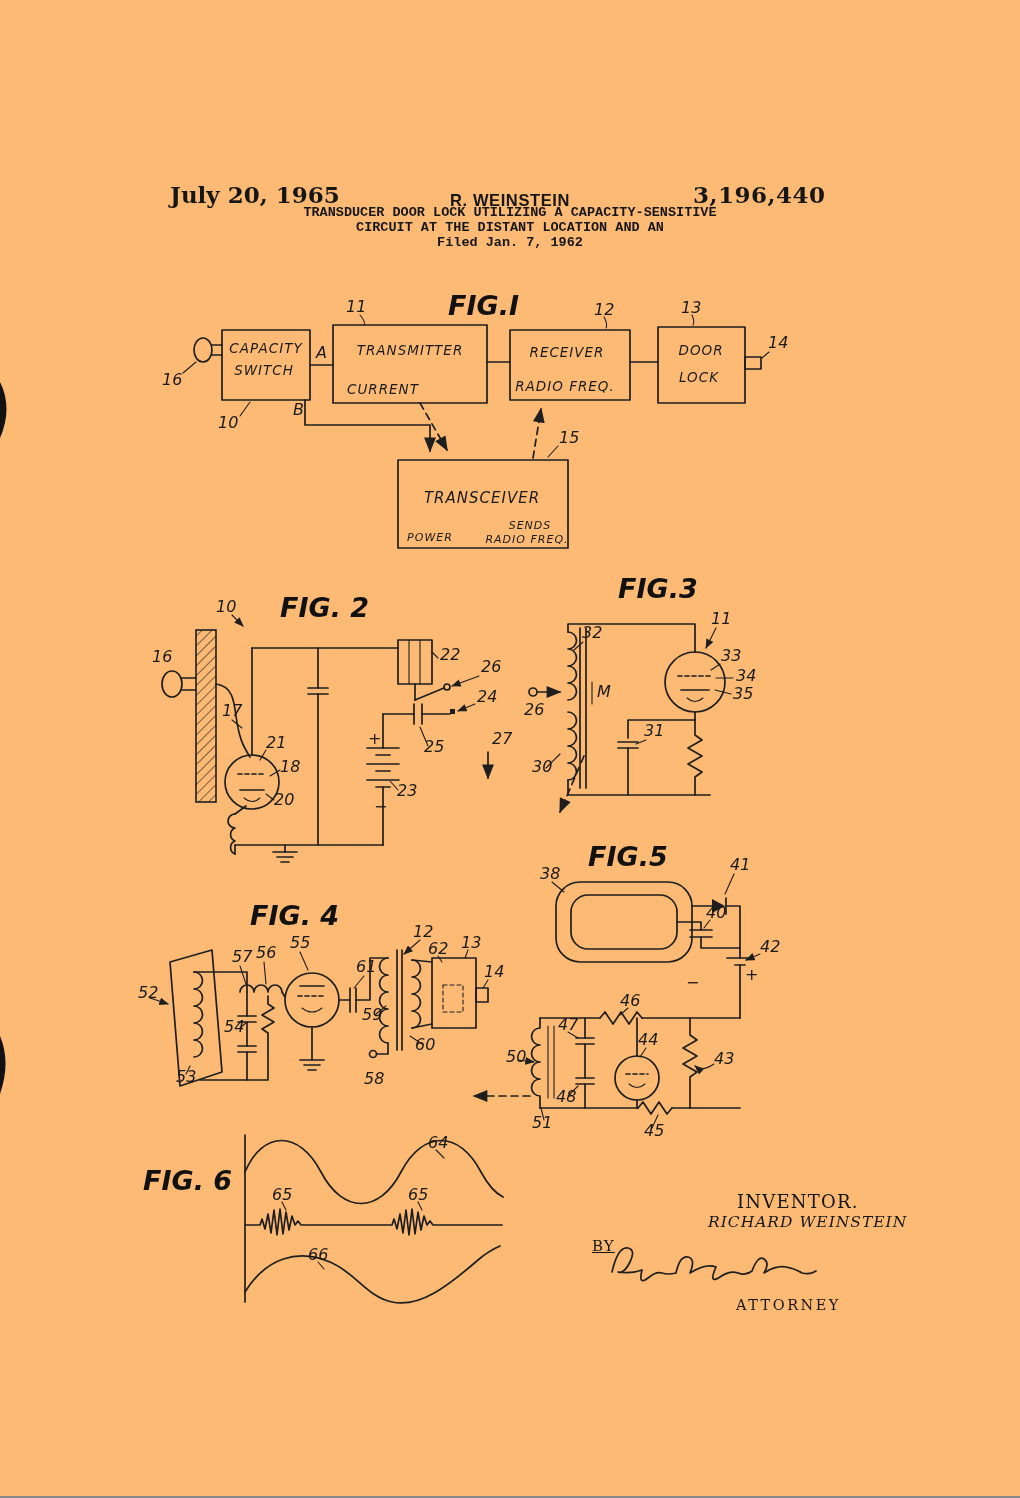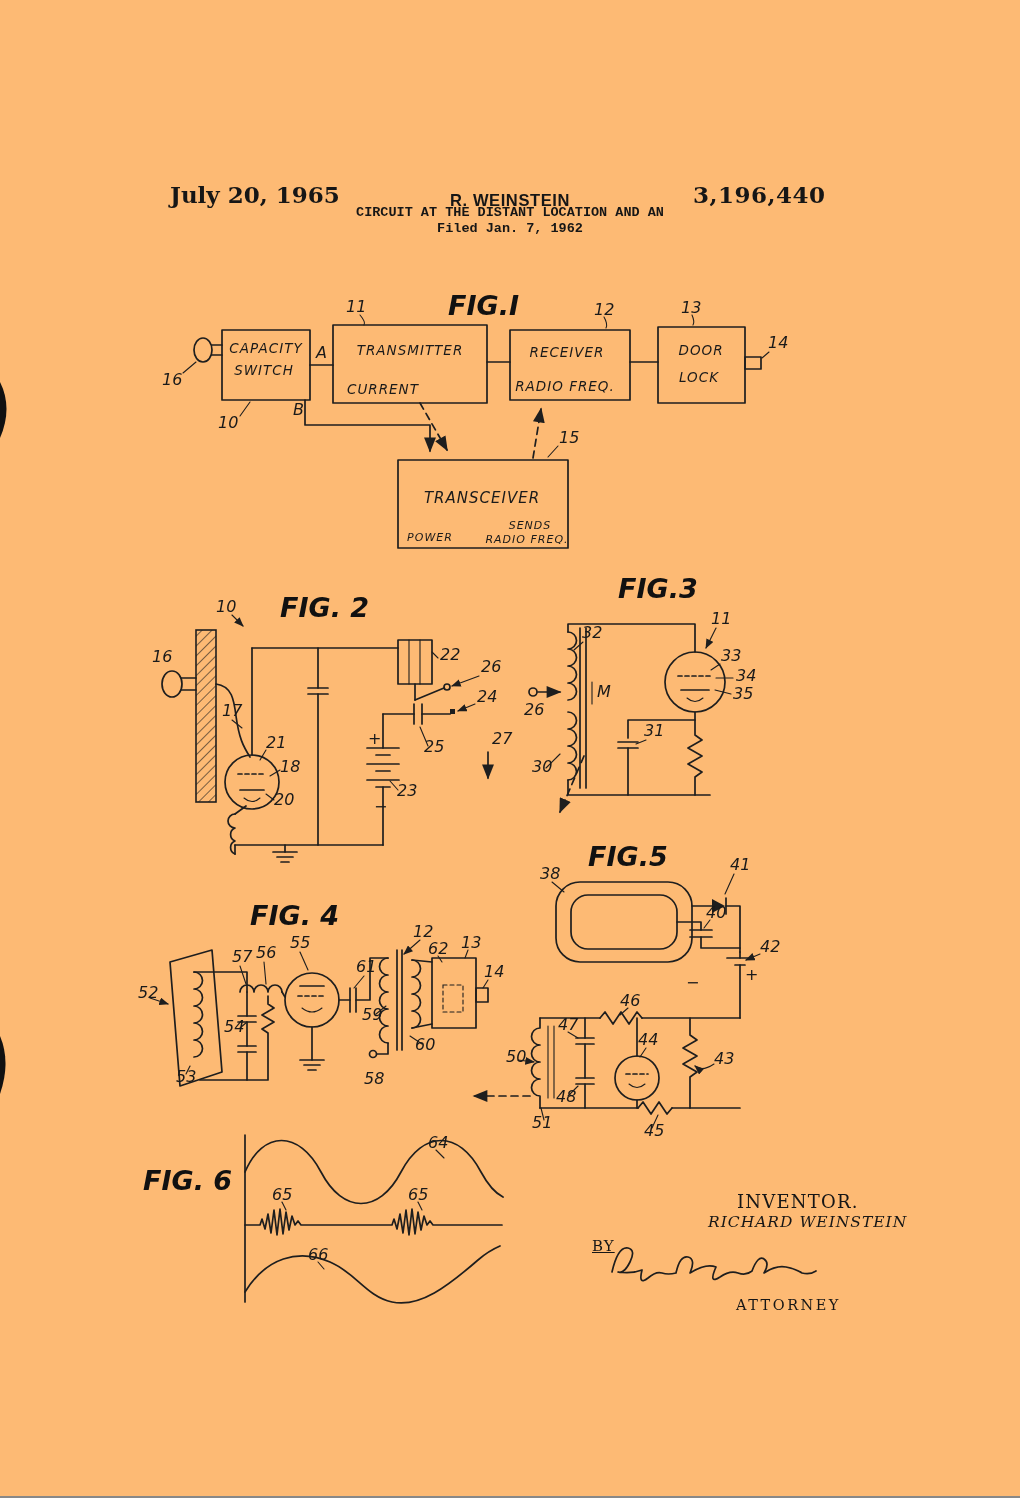--- a/index.html
+++ b/index.html
@@ -34,20 +34,21 @@
 </head>
 <body>
 
 <div class="page">
 
   <span class="abs date">July 20, 1965</span>
   <span class="abs invhdr">R. WEINSTEIN</span>
   <span class="abs patnum">3,196,440</span>
 
   <div class="abs titleblock">
+    <div>TRANSDUCER DOOR LOCK UTILIZING A CAPACITY-SENSITIVE</div>
     <div>CIRCUIT AT THE DISTANT LOCATION AND AN</div>
     <div class="filed">Filed Jan. 7, 1962</div>
   </div>
 
   <svg class="sheet" width="1020" height="1498" viewBox="0 0 1020 1498">
     <defs>
       <marker id="arr" viewBox="0 0 10 8" refX="9" refY="4" markerWidth="9" markerHeight="7" orient="auto-start-reverse">
         <path d="M0,0 L10,4 L0,8 Z" fill="#1e1e1e"></path>
       </marker>
       <pattern id="hatch" width="7" height="7" patternUnits="userSpaceOnUse" patternTransform="rotate(45)">

